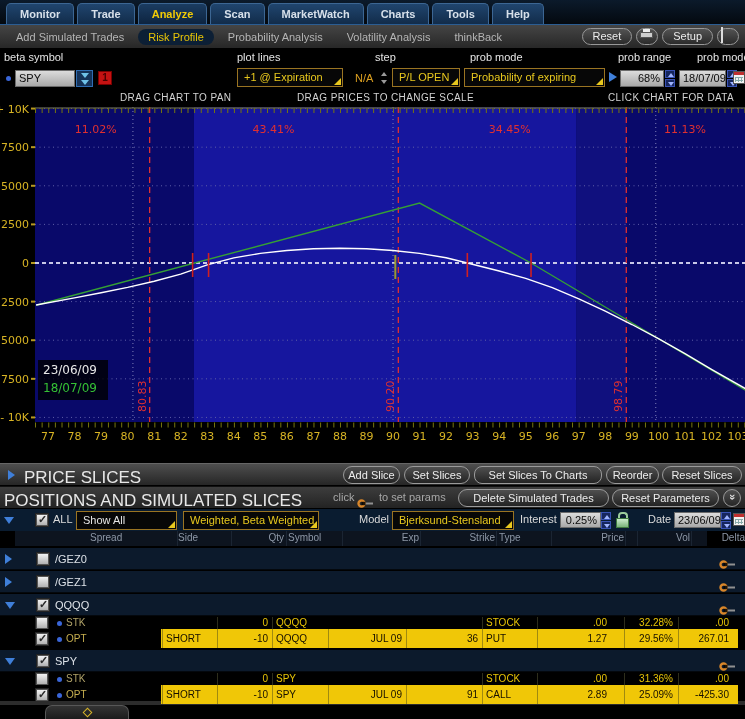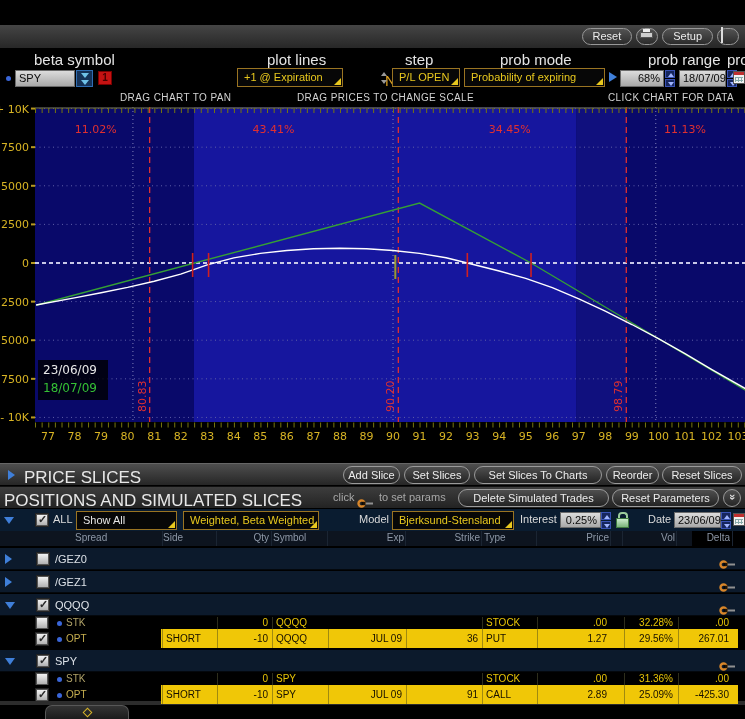--- a/index.html
+++ b/index.html
@@ -27,21 +27,21 @@
   .pillbtn{background:linear-gradient(#535353,#2b2b2b);border:1px solid #989898;border-radius:9px;
     color:#ececec;font-size:11px;height:17px;line-height:15px;padding:0 10px;white-space:nowrap;}
   .iconbtn{width:22px;padding:0 3px;position:relative;}
   .printer{position:relative;width:13px;height:10px;margin:2px auto;}
   .printer .p-paper{position:absolute;left:3px;top:0;width:7px;height:4px;background:#eee;}
   .printer .p-body{position:absolute;left:0;top:3px;width:13px;height:6px;background:#cfcfcf;border:1px solid #555;border-radius:1px;}
   .winicon{width:11px;height:9px;border:1px solid #ddd;border-top:3px solid #ddd;margin:3px auto;}
 
   
   #params{position:absolute;left:0;top:48px;width:745px;height:44px;background:#000;}
-  .plabel{position:absolute;top:3px;font-size:15px;color:#e4e4e4;white-space:nowrap;margin-left:30px;}
+  .plabel{position:absolute;top:3px;font-size:11px;color:#e4e4e4;white-space:nowrap;}
   .bullet{position:absolute;width:5px;height:5px;border-radius:50%;background:#3a66d8;}
   .ginput{position:absolute;background:linear-gradient(#dcdcdc,#a8a8a8);border:1px solid #6a6a6a;
     color:#0a0a0a;font-size:11px;height:17px;line-height:15px;padding:0 3px;white-space:nowrap;}
   .ginput.right{text-align:right;}
   .dd{position:absolute;background:#070707;border:1px solid #9a7422;color:#e8c81e;font-size:11px;
     height:19px;line-height:17px;padding:0 6px;white-space:nowrap;overflow:hidden;}
   .dd::after{content:"";position:absolute;right:1px;bottom:1px;
     border-left:7px solid transparent;border-bottom:7px solid #e8c81e;}
   .spin{position:absolute;width:10px;height:17px;}
   .spin span{position:absolute;left:0;width:10px;height:8px;background:#16265e;border:1px solid #3952b5;}
@@ -91,21 +91,21 @@
   .hinttext{position:absolute;top:4px;font-size:11px;color:#a8a8a8;white-space:nowrap;}
 
   
   #filterrow{position:absolute;left:0;top:509px;width:745px;height:22px;background:#0a1c30;}
   .flabel{position:absolute;top:4px;font-size:11px;color:#dadada;white-space:nowrap;}
   .cb{position:absolute;width:12px;height:12px;background:linear-gradient(#f2f2f2,#b2b2b2);
     border:1px solid #555;box-shadow:0 0 0 1px #222;}
   .cb.checked::after{content:"\2713";position:absolute;left:1px;top:-2px;font-size:11px;font-weight:bold;color:#2a2a2a;}
 
   
-  #thead{position:absolute;left:0;top:531px;width:692px;height:15px;background:#0d141f;}
+  #thead{position:absolute;left:15px;top:531px;width:692px;height:15px;background:#0d141f;}
   .th{position:absolute;top:1px;font-size:10px;color:#8d97a6;white-space:nowrap;}
   .colsep{position:absolute;top:0;bottom:0;width:1px;background:#1b2533;}
   #tbody{position:absolute;left:0;top:546px;width:707px;height:157px;background:#000;}
   .grow{position:absolute;left:0;width:745px;height:22px;background:#0c1a2c;border-bottom:1px solid #04080d;}
   .grow .gsym{position:absolute;left:55px;top:0;line-height:22px;font-size:11px;color:#dde2e8;}
   .srow{position:absolute;left:0;width:745px;background:#000;}
   .srow .kind{position:absolute;left:66px;top:0;font-size:10px;color:#b0a268;z-index:2;}
   .dot{position:absolute;left:57px;width:5px;height:5px;border-radius:50%;background:#3a66d8;z-index:2;}
   .hl{position:absolute;left:161px;width:577px;top:0;bottom:0;background:#f0c707;z-index:1;}
   .cell{position:absolute;top:0;font-size:10px;z-index:2;white-space:nowrap;padding:0 3px;}
@@ -119,22 +119,39 @@
   #bstrip{position:absolute;left:0;top:701px;width:745px;height:4px;background:#2c2c2c;}
   #handle{position:absolute;left:45px;top:705px;width:84px;height:14px;
     background:linear-gradient(#343434,#1b1b1b);border:1px solid #575757;border-bottom:none;border-radius:7px 7px 0 0;}
   #handle .dia{display:block;width:7px;height:7px;border:1px solid #d8b428;transform:rotate(45deg);margin:3px auto 0;}
 </style>
 </head>
 <body>
 
 <div id="app">
 
+  <div id="tabbar">
+      <div class="tab">Monitor</div>
+      <div class="tab">Trade</div>
+      <div class="tab active">Analyze</div>
+      <div class="tab">Scan</div>
+      <div class="tab">MarketWatch</div>
+      <div class="tab">Charts</div>
+      <div class="tab">Tools</div>
+      <div class="tab">Help</div>
+    </div>
 
   <div id="subbar">
+    <span id="subtabs-holder" style="display:flex;gap:4px;">
+        <span class="subtab">Add Simulated Trades</span>
+        <span class="subtab active">Risk Profile</span>
+        <span class="subtab">Probability Analysis</span>
+        <span class="subtab">Volatility Analysis</span>
+        <span class="subtab">thinkBack</span>
+      </span>
     <span class="flexspacer"></span>
     <span class="pillbtn">Reset</span>
     <span class="pillbtn iconbtn">
       <span class="printer"><span class="p-paper"></span><span class="p-body"></span></span>
     </span>
     <span class="pillbtn">Setup</span>
     <span class="pillbtn iconbtn">
       <span class="winicon"></span>
     </span>
   </div>
@@ -289,21 +306,21 @@
           <text x="43" y="288" fill="#35c035" font-size="12" font-family="DejaVu Sans, sans-serif">18/07/09</text>
         </g>
       </svg>
   </div>
 
   <div id="psbar" class="graybar">
     <span class="tri-right" style="left:8px;top:6px;"></span>
     <span class="bartitle" style="left:24px;">PRICE SLICES</span>
   <span class="barbtn" style="left: 343px; width: 57px;">Add Slice</span>
       <span class="barbtn" style="left: 404px; width: 66px;">Set Slices</span>
-      <span class="barbtn" style="left: 474px; width: 128px;">Set Slices To Charts</span>
+      <span class="barbtn" style="left: 474px; width: 128px; border-radius: 8px;">Set Slices To Charts</span>
       <span class="barbtn" style="left: 606px; width: 53px;">Reorder</span>
       <span class="barbtn" style="left: 662px; width: 80px;">Reset Slices</span>
     </div>
 
   <div id="posbar" class="graybar">
     <span class="bartitle" style="left:4px;">POSITIONS AND SIMULATED SLICES</span>
     <span class="hinttext" style="left:333px;">click</span>
     <span class="wrench" style="left:357px;top:7px;"><svg width="17" height="9">
           <line x1="7" y1="4.5" x2="16" y2="4.5" stroke="#909090" stroke-width="2"></line>
           <circle cx="4.5" cy="4.5" r="3" fill="none" stroke="#d8862a" stroke-width="2.4"></circle>

